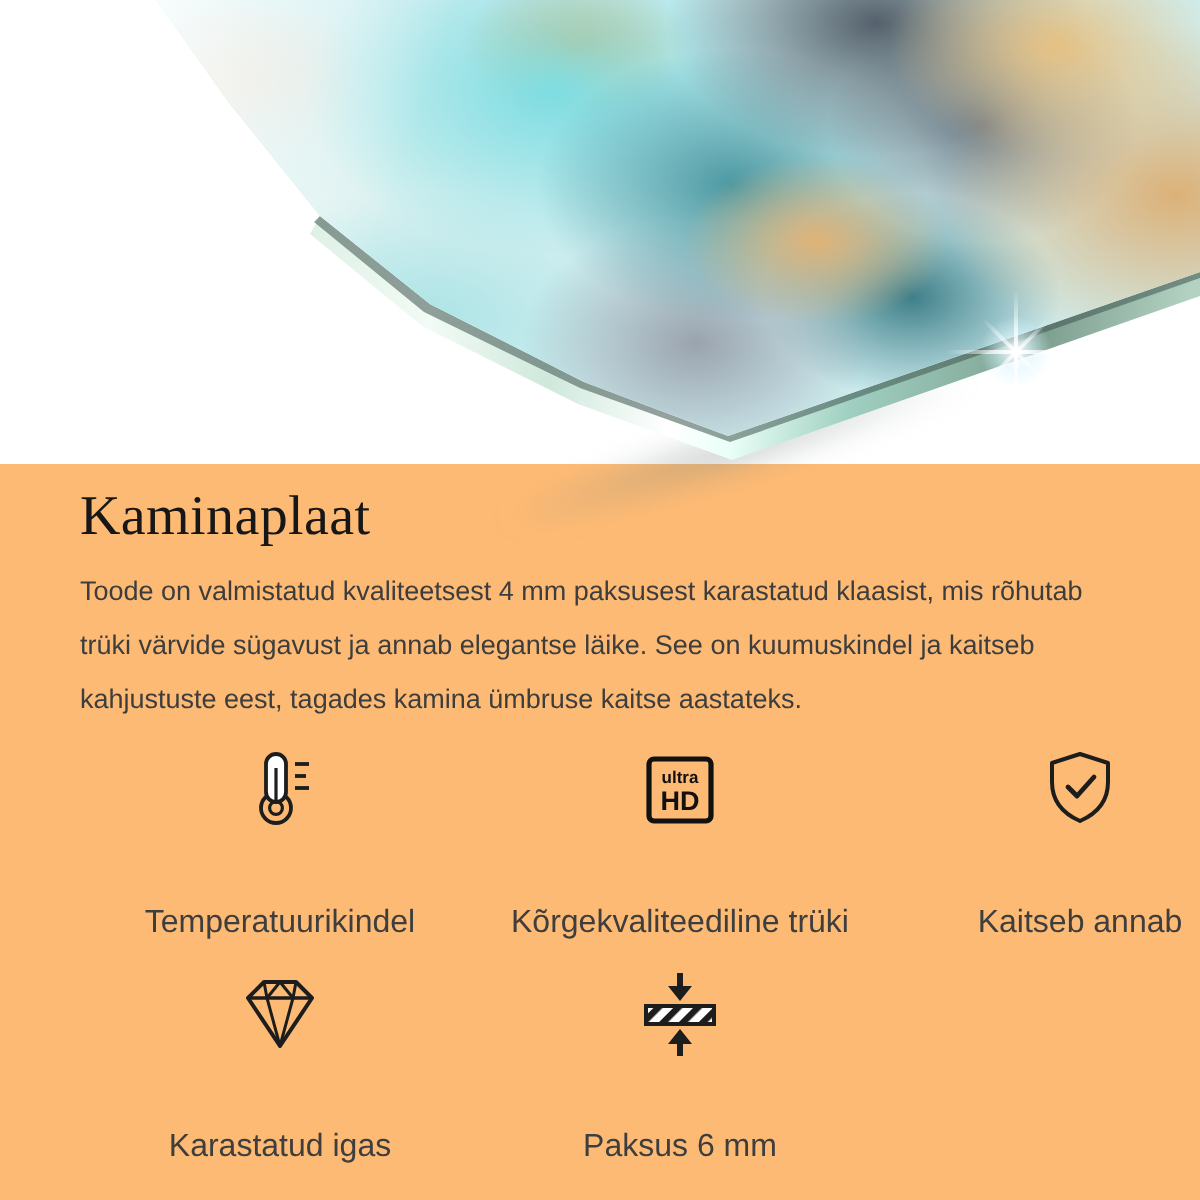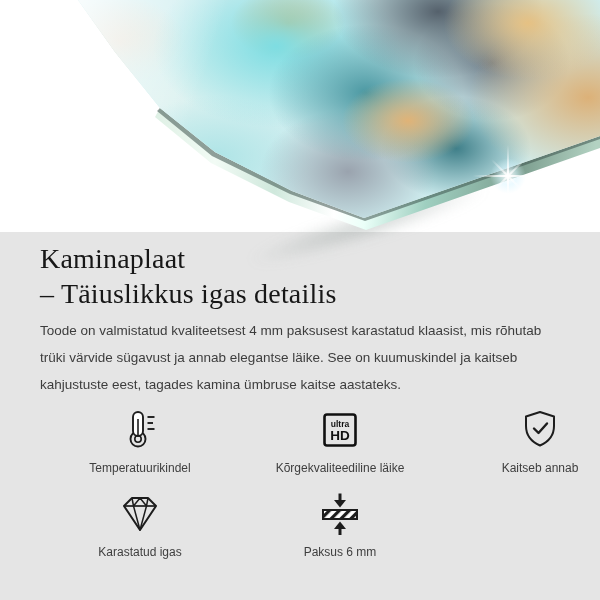--- a/index.html
+++ b/index.html
@@ -1,16 +1,16 @@
 <!DOCTYPE html>
 <html><head>
 <meta charset="utf-8">
 <style>
   html,body{margin:0;padding:0;background:#fff;}
-  .page{position:relative;width:600px;height:600px;background:#e5e5e5;overflow:hidden;
+  .page{position:relative;width:600px;height:600px;background:#fdba74;overflow:hidden;
         font-family:"Liberation Sans","DejaVu Sans",sans-serif;}
 
   
   .hero{position:relative;width:600px;height:232px;background:#fff;overflow:visible;}
   .corner-shadow{position:absolute;left:238px;top:210px;width:260px;height:30px;
       background:radial-gradient(ellipse at center,rgba(125,138,134,.40) 0%,rgba(125,138,134,0) 68%);
       filter:blur(6px);transform:rotate(-17deg);}
   .edge-shadow{position:absolute;left:420px;top:146px;width:200px;height:24px;
       background:radial-gradient(ellipse at center,rgba(140,152,148,.25) 0%,rgba(140,152,148,0) 70%);
       filter:blur(5px);transform:rotate(-19deg);}
@@ -55,21 +55,21 @@
   .content{padding:0 32px 0 40px;}
   h1{margin:9px 0 0;font-family:"Liberation Serif","DejaVu Serif",serif;font-weight:400;
      font-size:28px;line-height:35px;color:#171717;letter-spacing:.2px;}
   h1 span{display:block;}
   .desc{margin:6px 0 0;font-size:13.5px;line-height:27px;color:#3d3d3d;max-width:530px;}
 
   
   .features{margin:9px 0 0;display:grid;grid-template-columns:repeat(3,200px);row-gap:15px;}
   .feature{display:flex;flex-direction:column;align-items:center;gap:8px;}
   .icon-box{height:46px;display:flex;align-items:flex-end;justify-content:center;}
-  .feature .label{font-size:12px;line-height:15px;color:#3e3e3e;white-space:nowrap;}
+  .feature .label{font-size:16px;line-height:15px;color:#3e3e3e;white-space:nowrap;margin-top:28px;}
   .stripes-triangle{width:38px;height:36px;
       background:repeating-linear-gradient(135deg,#1d1d1d 0 3px,transparent 3px 8.5px);
       clip-path:polygon(2% 98%,98% 98%,98% 4%);}
   svg text{font-family:"Liberation Sans","DejaVu Sans",sans-serif;}
 </style>
 </head>
 <body>
 
 <div class="page">
 
@@ -87,21 +87,20 @@
         <div class="ray-h"></div>
         <div class="ray-v"></div>
       <div class="ray-d"></div>
         <div class="ray-d2"></div>
     </div>
   </div>
 
   <div class="content">
     <h1>
       <span>Kaminaplaat</span>
-      <span>– Täiuslikkus igas detailis</span>
     </h1>
     <p class="desc">Toode on valmistatud kvaliteetsest 4 mm paksusest karastatud klaasist, mis rõhutab trüki värvide sügavust ja annab elegantse läike. See on kuumuskindel ja kaitseb kahjustuste eest, tagades kamina ümbruse kaitse aastateks.</p>
 
     <div class="features">
 
       <div class="feature">
         <div class="icon-box">
           <svg width="46" height="46" viewBox="0 0 46 46" fill="none">
             <circle cx="21" cy="32" r="7.5" stroke="#1d1d1d" stroke-width="1.9"></circle>
             <rect x="16" y="5" width="10" height="24" rx="5" fill="#fff" stroke="#1d1d1d" stroke-width="1.9"></rect>
@@ -116,21 +115,21 @@
       </div>
 
       <div class="feature">
         <div class="icon-box">
           <svg width="46" height="46" viewBox="0 0 46 46" fill="none">
             <rect x="7.5" y="7.5" width="31" height="31" rx="2.5" stroke="#111" stroke-width="2.6"></rect>
             <text x="23" y="19.5" text-anchor="middle" font-size="8.5" font-weight="bold" fill="#111">ultra</text>
             <text x="23" y="33" text-anchor="middle" font-size="13.5" font-weight="bold" fill="#111">HD</text>
           </svg>
         </div>
-        <div class="label">Kõrgekvaliteediline läike</div>
+        <div class="label">Kõrgekvaliteediline trüki</div>
       </div>
 
       <div class="feature">
         <div class="icon-box">
           <svg width="46" height="46" viewBox="0 0 46 46" fill="none">
             <path d="M23 5 L37 9.5 V19 C37 28.5 31.5 34.8 23 38.5 C14.5 34.8 9 28.5 9 19 V9.5 Z" stroke="#1d1d1d" stroke-width="2" stroke-linejoin="round"></path>
             <path d="M17 21.5 L21.5 26 L30 16.5" stroke="#1d1d1d" stroke-width="2.4" stroke-linecap="round" stroke-linejoin="round"></path>
           </svg>
         </div>
         <div class="label">Kaitseb annab</div>

